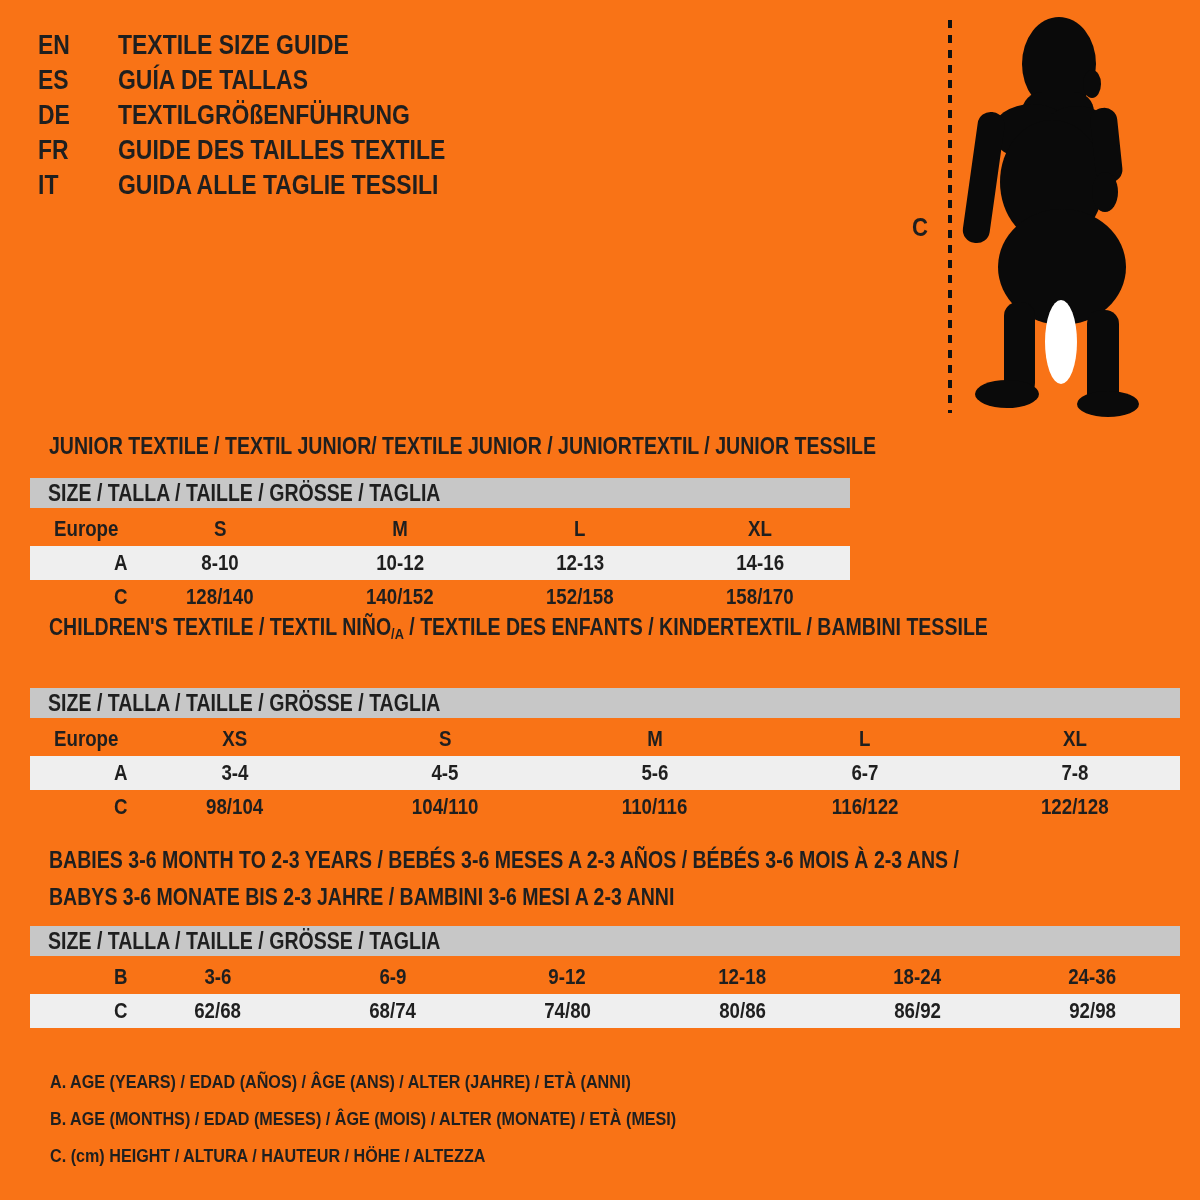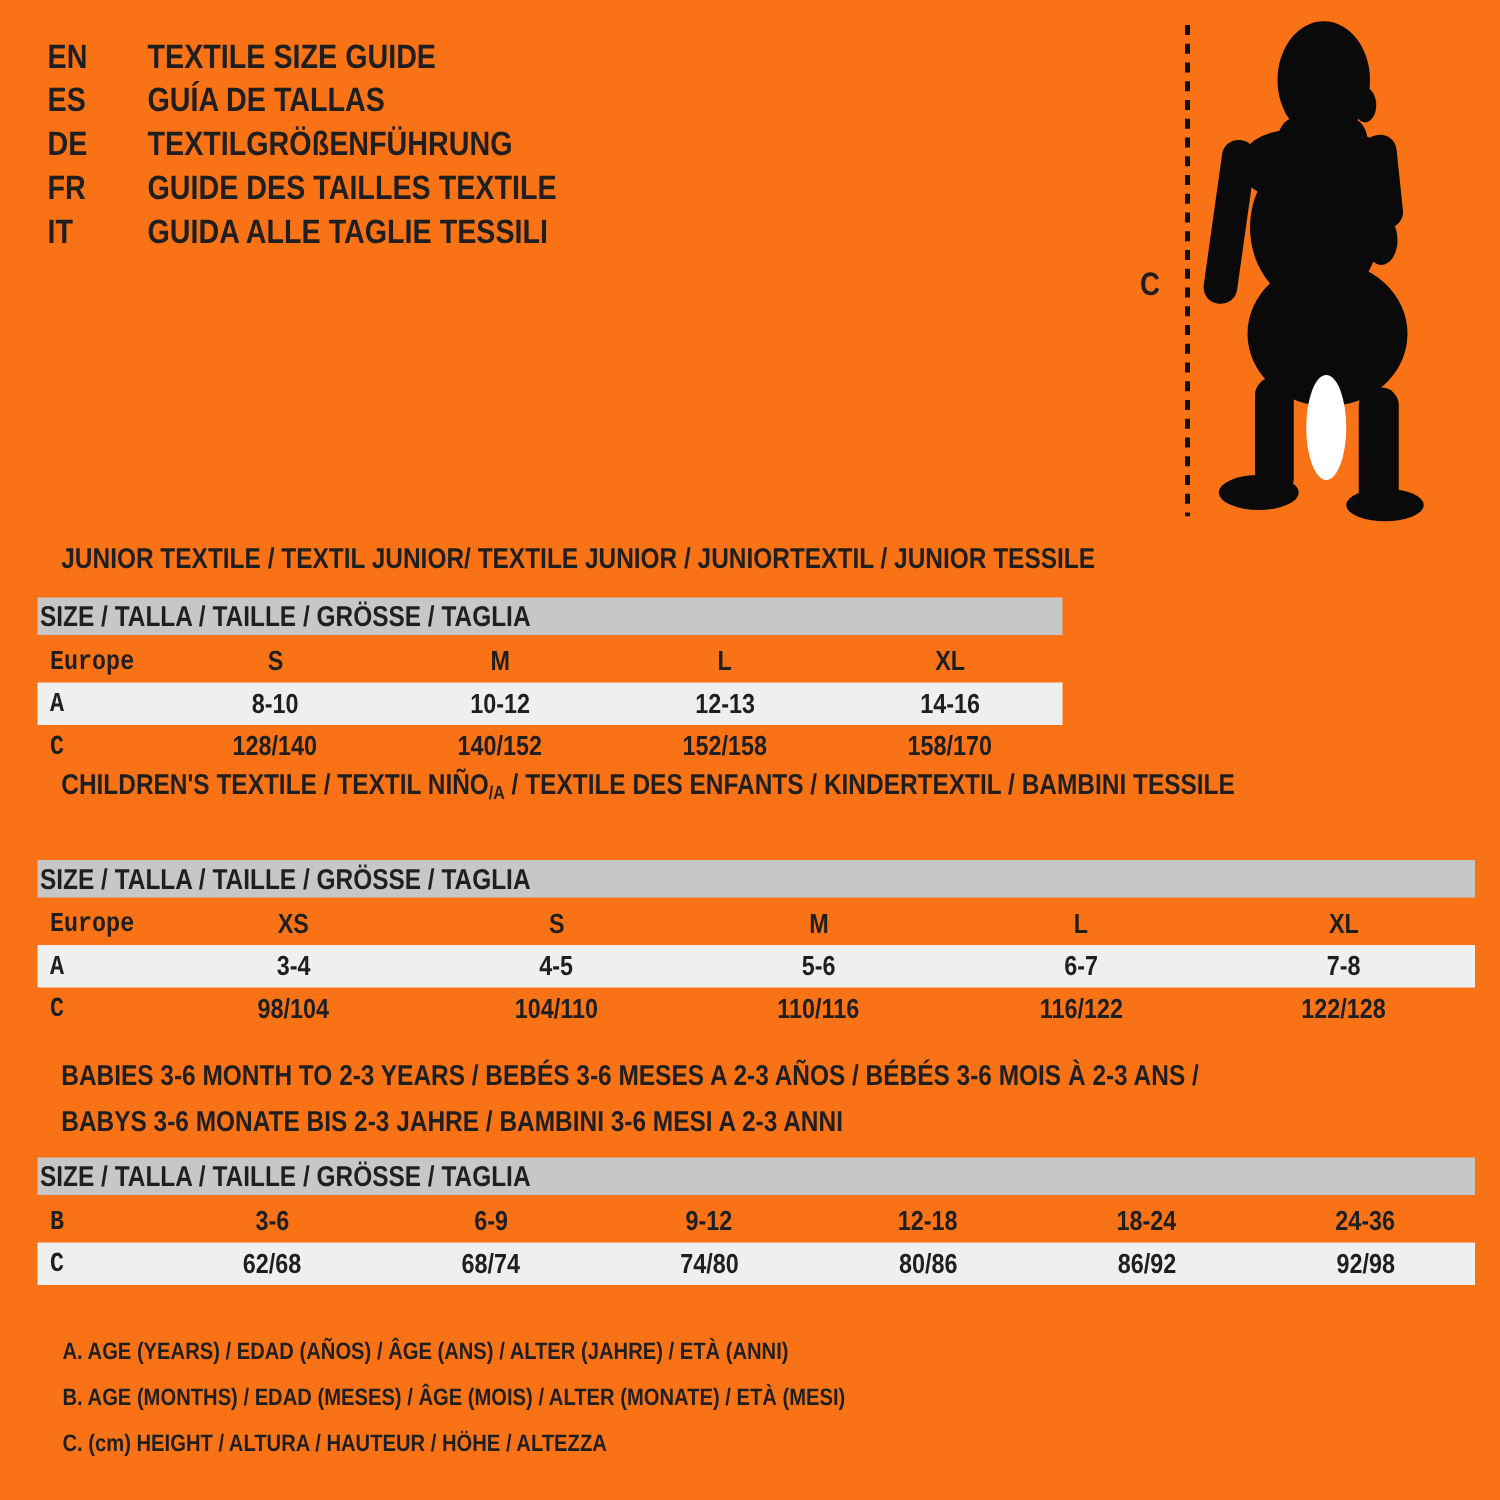--- a/index.html
+++ b/index.html
@@ -17,26 +17,26 @@
   .lang-row { display:grid; grid-template-columns:80px auto; line-height:35px; }
 
   
   .figure-svg { position:absolute; left:900px; top:0; width:300px; height:430px; }
   .figure-label { position:absolute; left:912px; top:212px; font-size:26px; }
 
   
   .sec-title { position:absolute; left:38px; font-size:23px;margin-left:11px; }
   .sub { font-size:15px; vertical-align:-4px; }
   .tbl { position:absolute; left:30px; font-size:22px; }
-  .size-bar { height:30px; background:#c7c7c7; line-height:30px; padding-left:2px; font-size:23px; margin-bottom:4px; }
+  .size-bar { height:30px; background:#c7c7c7; line-height:30px; padding-left:18px; font-size:23px; margin-bottom:4px; }
   .trow { display:grid; height:34px; align-items:center; }
   .g4 { grid-template-columns:100px repeat(4,1fr); }
   .g5 { grid-template-columns:100px repeat(5,1fr); }
   .g6 { grid-template-columns:100px repeat(6,1fr); }
-  .trow .lbl { padding-left:10px; text-align:left;font-family:Liberation Mono, monospace; }
+  .trow .lbl { padding-left:10px; text-align:right; }
   .trow .val { text-align:center; }
   .shade { background:#efefef; }
 
   .legend { position:absolute; left:50px; top:1063px; font-size:19px; line-height:37px; }
 </style>
 </head>
 <body>
 
 <div class="page">
 

